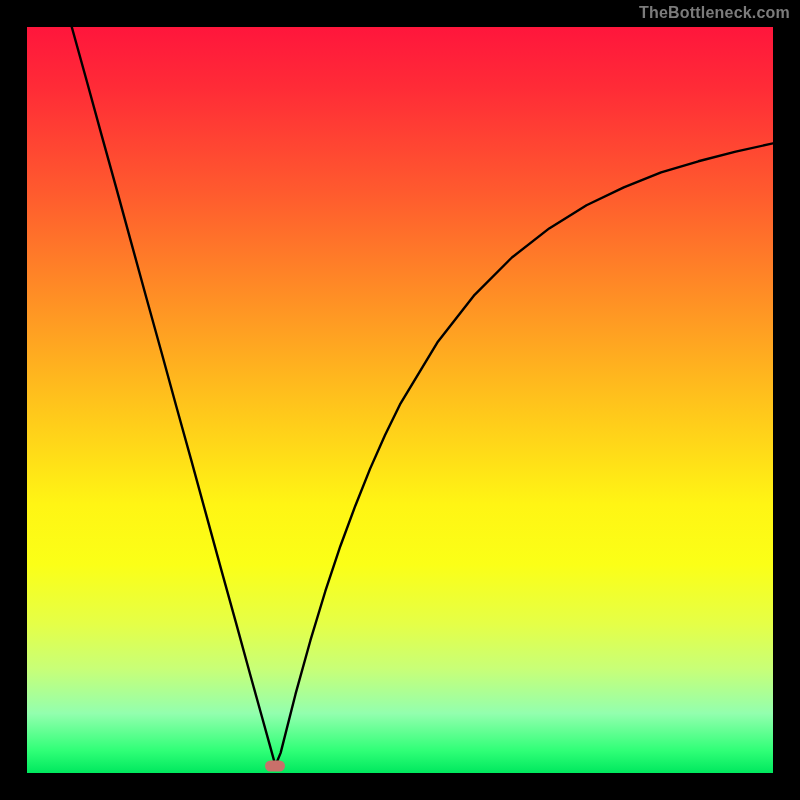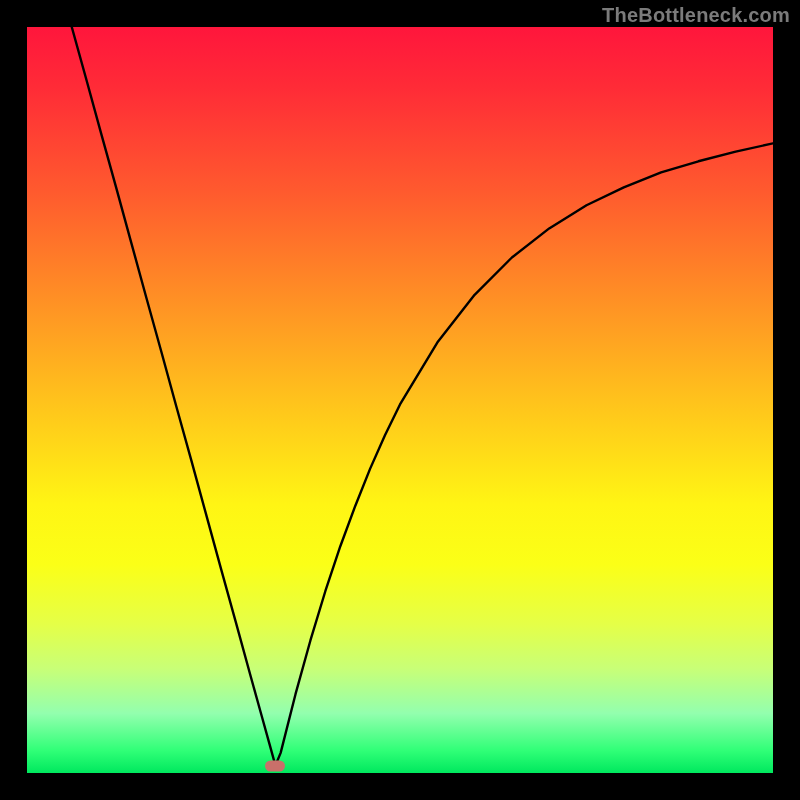--- a/index.html
+++ b/index.html
@@ -43,21 +43,21 @@
     height: 11px;
     background: #c9706a;
     border-radius: 6px;
     transform: translate(-50%, -50%);
   }
   .watermark {
     position: absolute;
     top: 4px;
     right: 10px;
     font-family: Arial, Helvetica, sans-serif;
-    font-size: 20px;
+    font-size: 16px;
     font-weight: bold;
     color: #7b7b7b;
     letter-spacing: 0.2px;
   }
 </style>
 </head>
 <body>
 
 <div class="frame">
   <div class="watermark">TheBottleneck.com</div>

